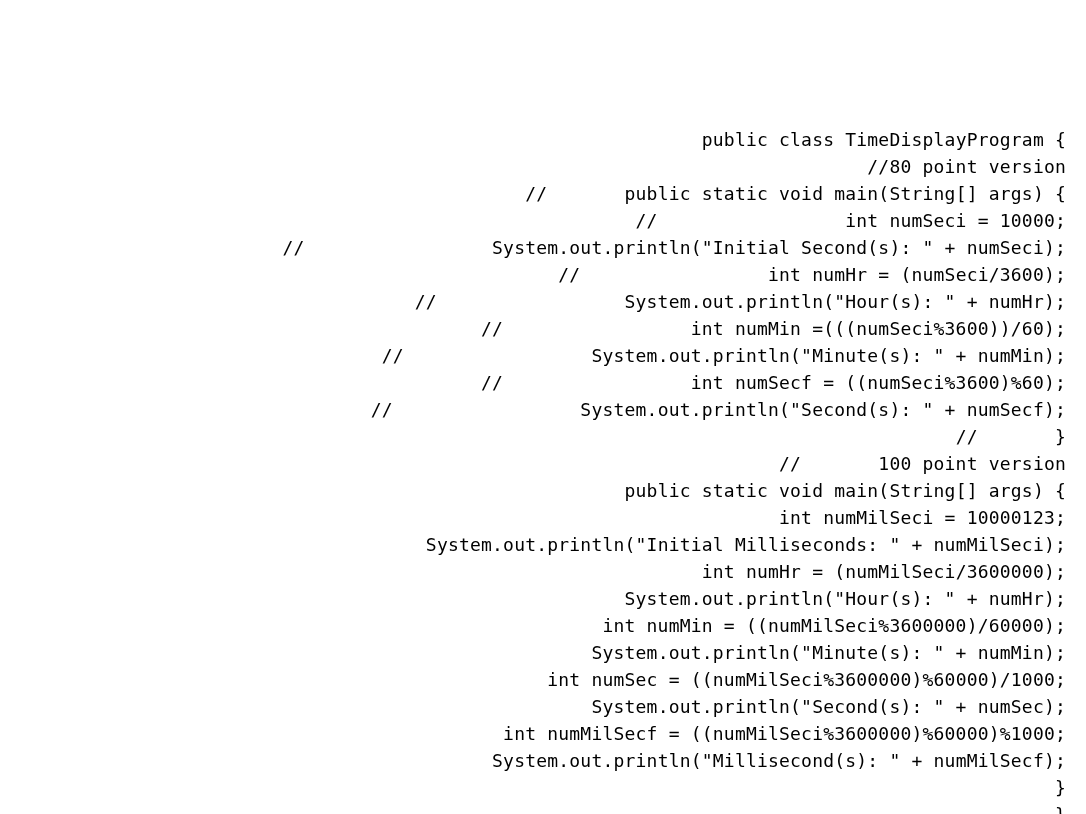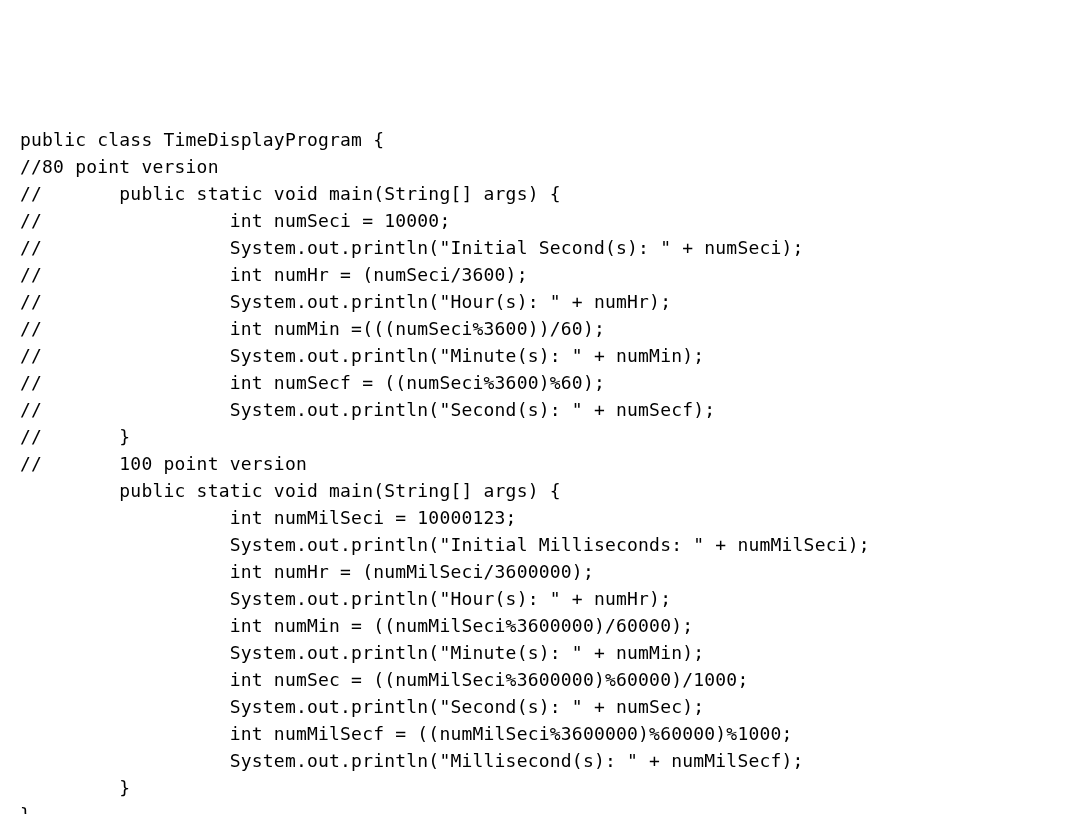--- a/index.html
+++ b/index.html
@@ -12,20 +12,21 @@
       font-family: "Menlo", "Consolas", "Monaco", monospace;
       font-size: 18px;
       line-height: 1.5;
       padding: 18px 20px;
       color: #000;
       white-space: pre;
       letter-spacing: 0.2px;
     }
     .code-line {
       display: block;
+      text-align: right;
     }
   </style>
 </head>
 <body>
 
 
 
 <div><span class="code-line">public class TimeDisplayProgram {</span><span class="code-line">//80 point version</span><span class="code-line">//       public static void main(String[] args) {</span><span class="code-line">//                 int numSeci = 10000;</span><span class="code-line">//                 System.out.println("Initial Second(s): " + numSeci);</span><span class="code-line">//                 int numHr = (numSeci/3600);</span><span class="code-line">//                 System.out.println("Hour(s): " + numHr);</span><span class="code-line">//                 int numMin =(((numSeci%3600))/60);</span><span class="code-line">//                 System.out.println("Minute(s): " + numMin);</span><span class="code-line">//                 int numSecf = ((numSeci%3600)%60);</span><span class="code-line">//                 System.out.println("Second(s): " + numSecf);</span><span class="code-line">//       }</span><span class="code-line"></span><span class="code-line">//       100 point version</span><span class="code-line">         public static void main(String[] args) {</span><span class="code-line">                   int numMilSeci = 10000123;</span><span class="code-line">                   System.out.println("Initial Milliseconds: " + numMilSeci);</span><span class="code-line">                   int numHr = (numMilSeci/3600000);</span><span class="code-line">                   System.out.println("Hour(s): " + numHr);</span><span class="code-line">                   int numMin = ((numMilSeci%3600000)/60000);</span><span class="code-line">                   System.out.println("Minute(s): " + numMin);</span><span class="code-line">                   int numSec = ((numMilSeci%3600000)%60000)/1000;</span><span class="code-line">                   System.out.println("Second(s): " + numSec);</span><span class="code-line">                   int numMilSecf = ((numMilSeci%3600000)%60000)%1000;</span><span class="code-line">                   System.out.println("Millisecond(s): " + numMilSecf);</span><span class="code-line">         }</span><span class="code-line"></span><span class="code-line"></span><span class="code-line">}</span></div>
 
 

